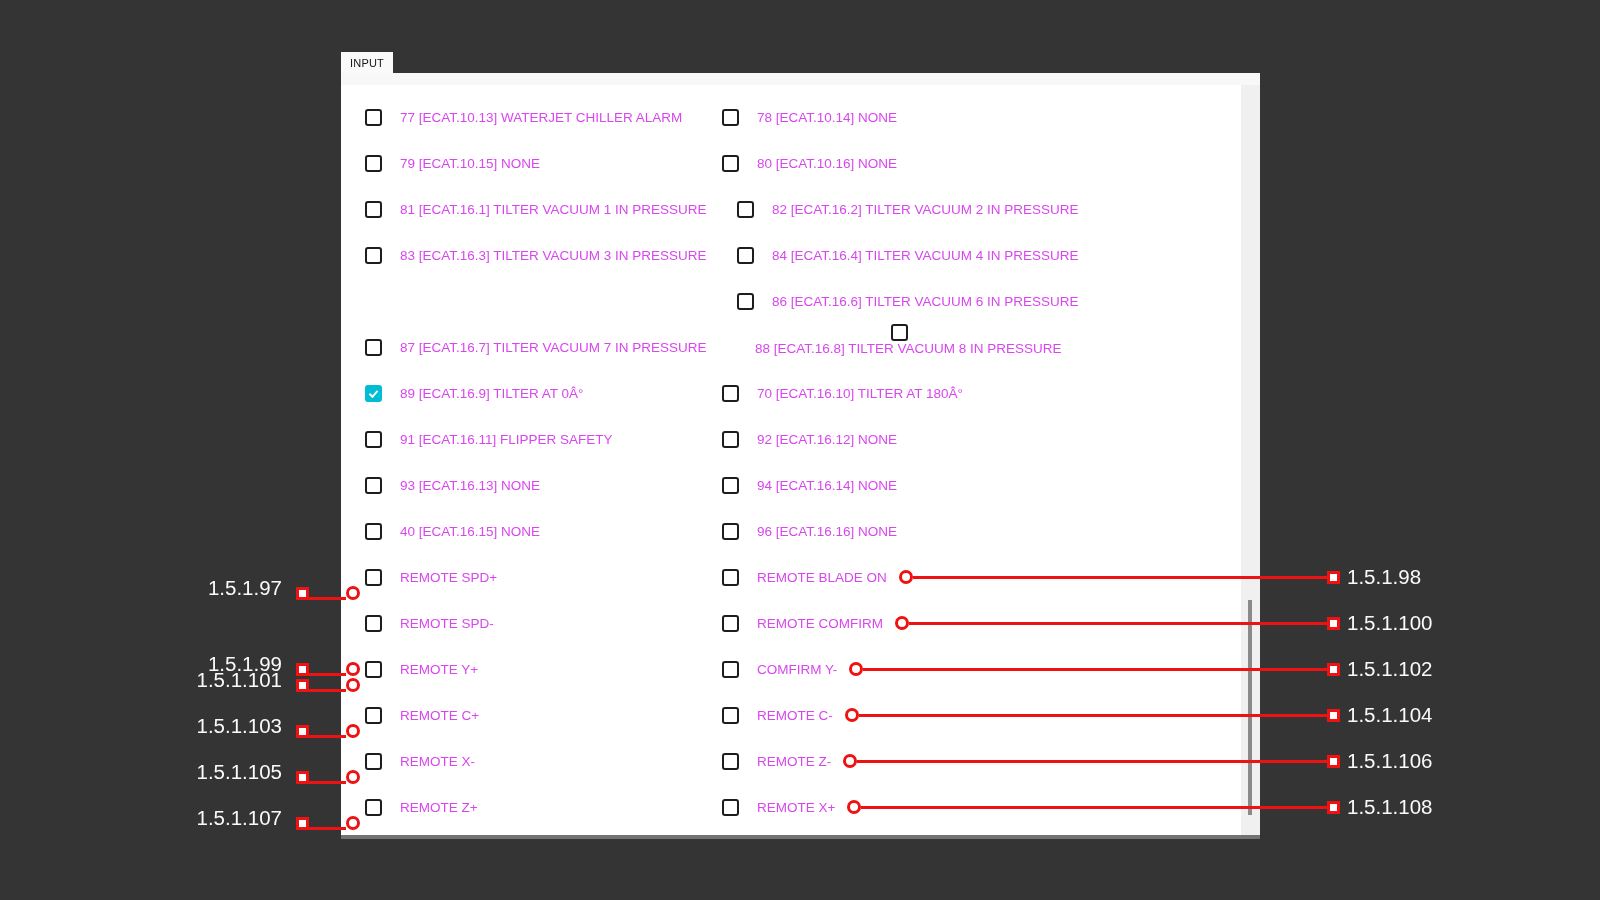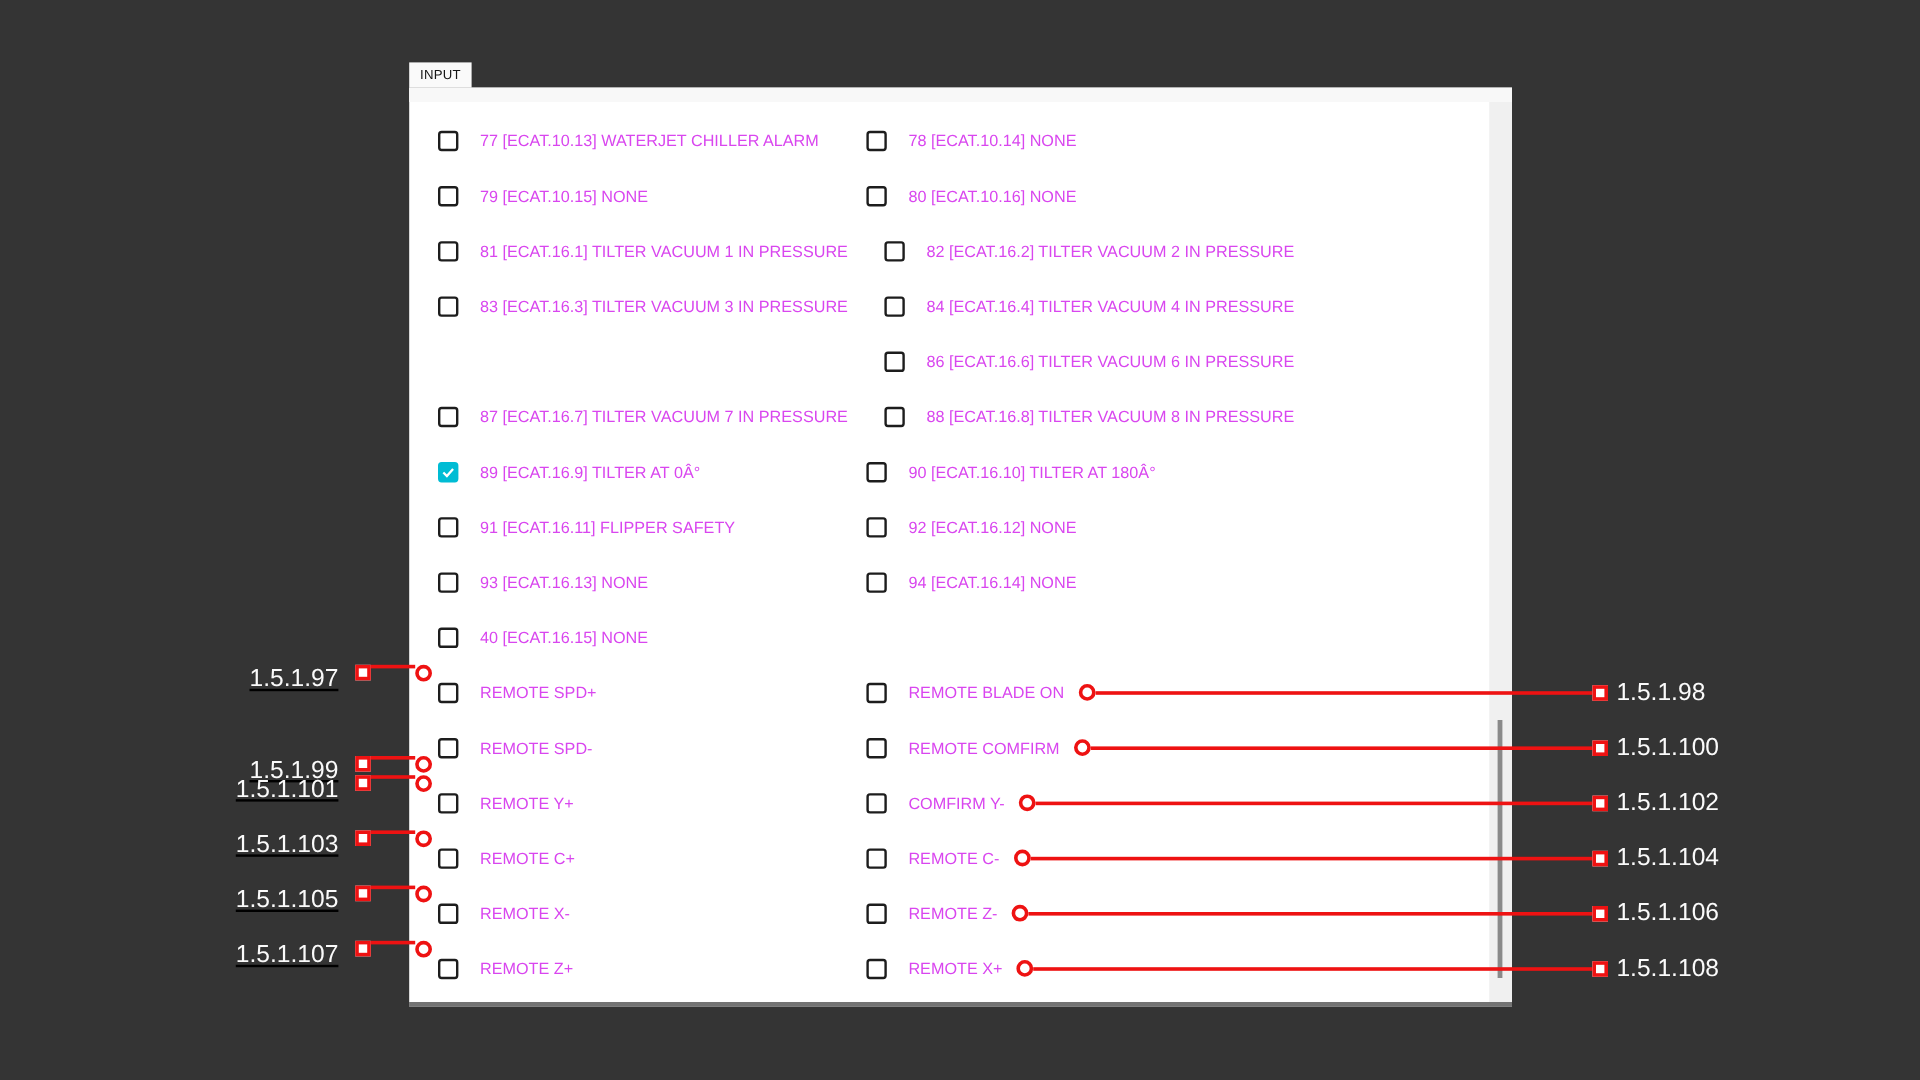--- a/index.html
+++ b/index.html
@@ -22,21 +22,21 @@
   .cell{position:absolute;top:0;height:46px;display:flex;align-items:center;}
   .cb{width:17px;height:17px;box-sizing:border-box;border:2.5px solid #1d1d1d;
       border-radius:3px;background:#fff;flex:none;display:flex;align-items:center;justify-content:center;}
   .cb.checked{background:var(--cyan,#00BCD4);border-color:var(--cyan,#00BCD4);}
   .cb svg{display:block;}
   .row-label{font-size:13.5px;color:#d946ef;margin-left:18px;white-space:nowrap;}
 
   
   #ann-layer{position:absolute;left:0;top:0;z-index:4;}
   .ann-left{position:absolute;left:0;width:360px;height:46px;
-            display:flex;align-items:flex-start;justify-content:flex-end;text-decoration:underline;}
+            display:flex;align-items:flex-end;justify-content:flex-end;}
   .ann-num{font-size:20.5px;color:#fafafa;white-space:nowrap;}
   .ann-left .ann-num{margin-right:14px;}
   .ann-square{width:13px;height:13px;box-sizing:border-box;border:3.5px solid var(--red,#ee1212);
               background:#fff;flex:none;}
   .ann-line{height:3px;background:var(--red,#ee1212);flex:none;}
   .ann-left .ann-line{width:37px;}
   .ann-circle{width:14px;height:14px;box-sizing:border-box;border:3px solid var(--red,#ee1212);
               border-radius:50%;background:#fff;flex:none;}
   .cell .ann-circle{margin-left:12px;}
   .cell .ann-line{flex:1;}
@@ -101,37 +101,37 @@
         <div class="cell" style="left: 737px;">
           <div class="cb"></div>
           <span class="row-label">86 [ECAT.16.6] TILTER VACUUM 6 IN PRESSURE</span>
         </div>
       </div>
       <div class="row" style="top: 324px;">
         <div class="cell" style="left: 365px;">
           <div class="cb"></div>
           <span class="row-label">87 [ECAT.16.7] TILTER VACUUM 7 IN PRESSURE</span>
         </div>
-        <div class="cell" style="left: 737px;">
+        <div class="cell" style="left: 737px; flex-direction: column;">
           <div class="cb"></div>
           <span class="row-label">88 [ECAT.16.8] TILTER VACUUM 8 IN PRESSURE</span>
         </div>
       </div>
       <div class="row" style="top: 370px;">
         <div class="cell" style="left: 365px;">
           <div class="cb checked">
             <svg width="13" height="13" viewBox="0 0 24 24">
               <path d="M4.5 12.5 L10 18 L19.5 7" stroke="#fff" stroke-width="3.5" fill="none"></path>
             </svg>
           </div>
           <span class="row-label">89 [ECAT.16.9] TILTER AT 0Â°</span>
         </div>
         <div class="cell" style="left: 722px;">
           <div class="cb"></div>
-          <span class="row-label">90 [ECAT.16.10] TILTER AT 180Â°</span>
+          <span class="row-label">70 [ECAT.16.10] TILTER AT 180Â°</span>
         </div>
       </div>
       <div class="row" style="top: 416px;">
         <div class="cell" style="left: 365px;">
           <div class="cb"></div>
           <span class="row-label">91 [ECAT.16.11] FLIPPER SAFETY</span>
         </div>
         <div class="cell" style="left: 722px;">
           <div class="cb"></div>
           <span class="row-label">92 [ECAT.16.12] NONE</span>
@@ -144,20 +144,24 @@
         </div>
         <div class="cell" style="left: 722px;">
           <div class="cb"></div>
           <span class="row-label">94 [ECAT.16.14] NONE</span>
         </div>
       </div>
       <div class="row" style="top: 508px;">
         <div class="cell" style="left: 365px;">
           <div class="cb"></div>
           <span class="row-label">40 [ECAT.16.15] NONE</span>
+        </div>
+        <div class="cell" style="left: 722px;">
+          <div class="cb"></div>
+          <span class="row-label">96 [ECAT.16.16] NONE</span>
         </div>
       </div>
       <div class="row" style="top: 554px;">
         <div class="cell" style="left: 365px;">
           <div class="cb"></div>
           <span class="row-label">REMOTE SPD+</span>
         </div>
         <div class="cell" style="left: 722px; width: 605px;">
           <div class="cb"></div>
           <span class="row-label">REMOTE BLADE ON</span>

